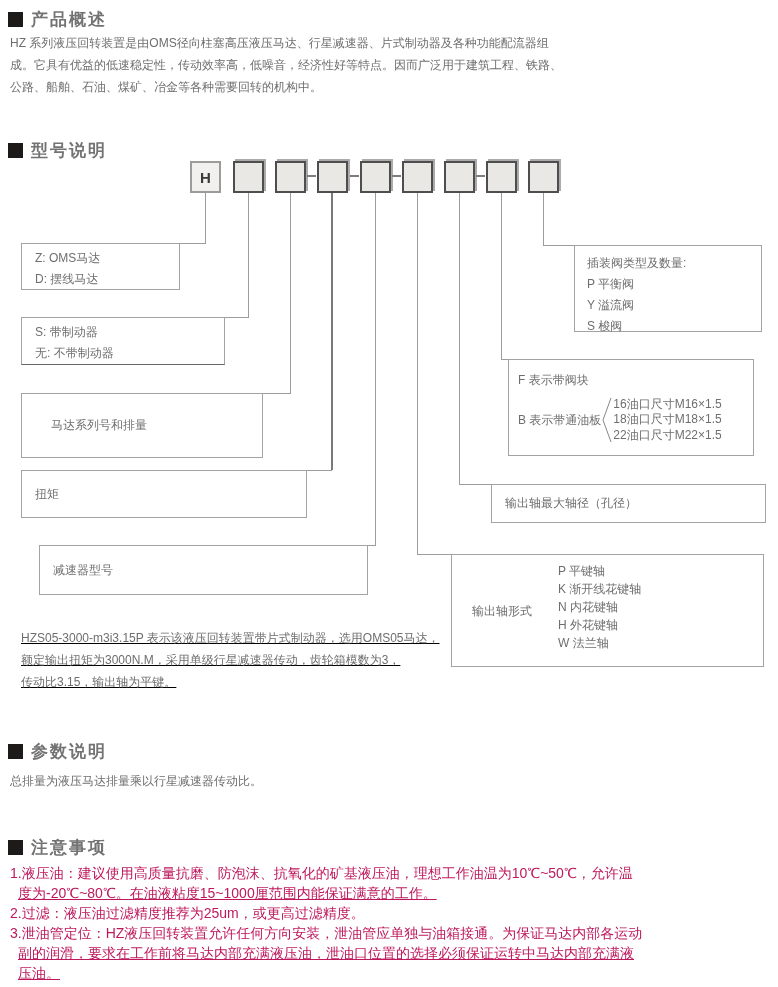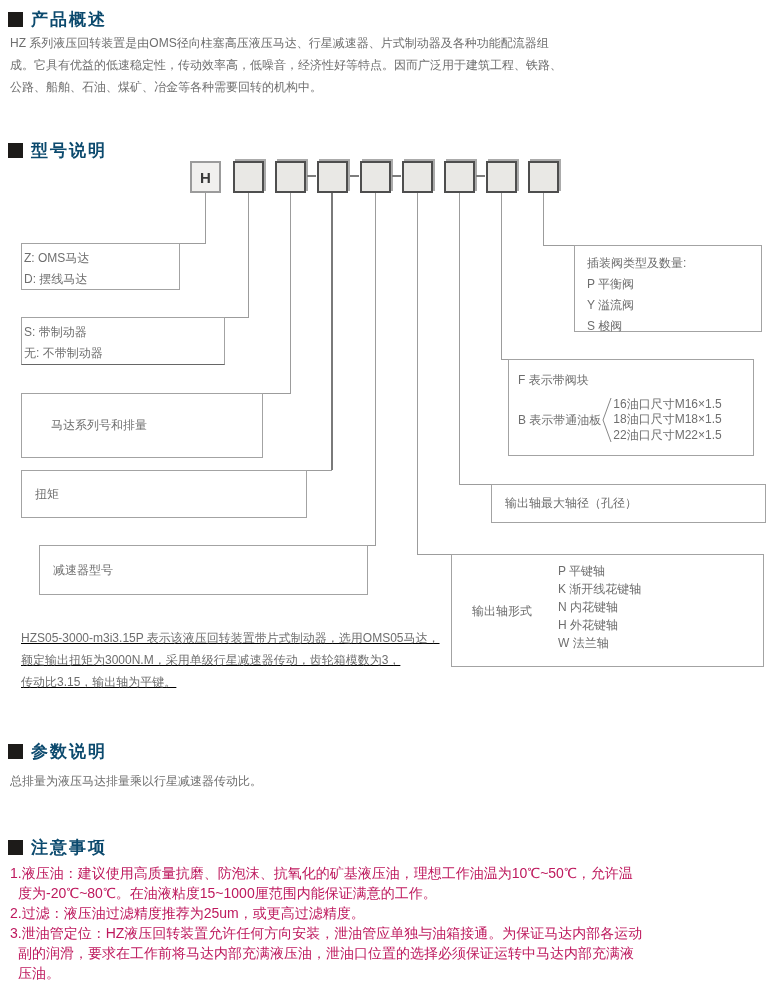--- a/index.html
+++ b/index.html
@@ -3,27 +3,27 @@
 <meta charset="utf-8">
 <style>
   html,body { margin:0; padding:0; background:#ffffff; }
   .page {
     position:relative; width:778px; height:987px; background:#ffffff;
     font-family:"Liberation Sans", sans-serif; overflow:hidden;
   }
   
   .heading { position:absolute; left:8px; display:flex; align-items:center; gap:8px; }
   .sq { width:15px; height:15px; background:#1d1b19; flex:0 0 auto; }
-  .h-txt { font-size:17px; font-weight:bold; color:#0c4a6e; letter-spacing:2px; white-space:nowrap; }
+  .h-txt { font-size:17px; font-weight:bold; color:#737373; letter-spacing:2px; white-space:nowrap; }
 
   
   .para { position:absolute; }
   .tline { font-size:12px; color:#6e6e6e; line-height:22px; white-space:nowrap; }
   .nline { font-size:14px; color:#be185d; line-height:20px; white-space:nowrap; }
-  .hang { padding-left:8px; }
+  .hang { padding-left:8px;text-decoration:underline; }
 
   
   .mbox {
     position:absolute; top:161px; width:27px; height:28px;
     background:#e9e8e5; border:2px solid #4e4e4e; box-shadow:2px -2px 0 #ababab;
     display:flex; align-items:center; justify-content:center;
   }
   .hbox {
     background:#f1f0ee; border:2px solid #9b9b9b; box-shadow:none;
     font-size:15px; font-weight:bold; color:#3a3a3a;
@@ -34,21 +34,21 @@
   .vl { position:absolute; width:1px; background:#9c9c9c; }
   .vl.thick { width:2px; background:#7a7a7a; }
   .hl { position:absolute; height:1px; background:#9c9c9c; }
 
   
   .lbox {
     position:absolute; border:1px solid #a3a3a3; background:#ffffff;
     font-size:12px; color:#6e6e6e; box-sizing:border-box;
   }
   .lbox .ln { line-height:21px; white-space:nowrap; }
-  .pad2 { padding:4px 0 0 2px; }
+  .pad2 { padding:4px 0 0 13px; }
   .vcenter { display:flex; align-items:center; padding-left:13px; }
   .lbox-brake { border-bottom-color:#666666; }
 
   
   .valve-box { padding:7px 0 0 12px; }
 
   
   .fb-line1 { position:absolute; left:9px; top:12px; white-space:nowrap; }
   .fb-row { position:absolute; left:9px; top:36px; display:flex; align-items:center; }
   .fb-b-label { white-space:nowrap; }

